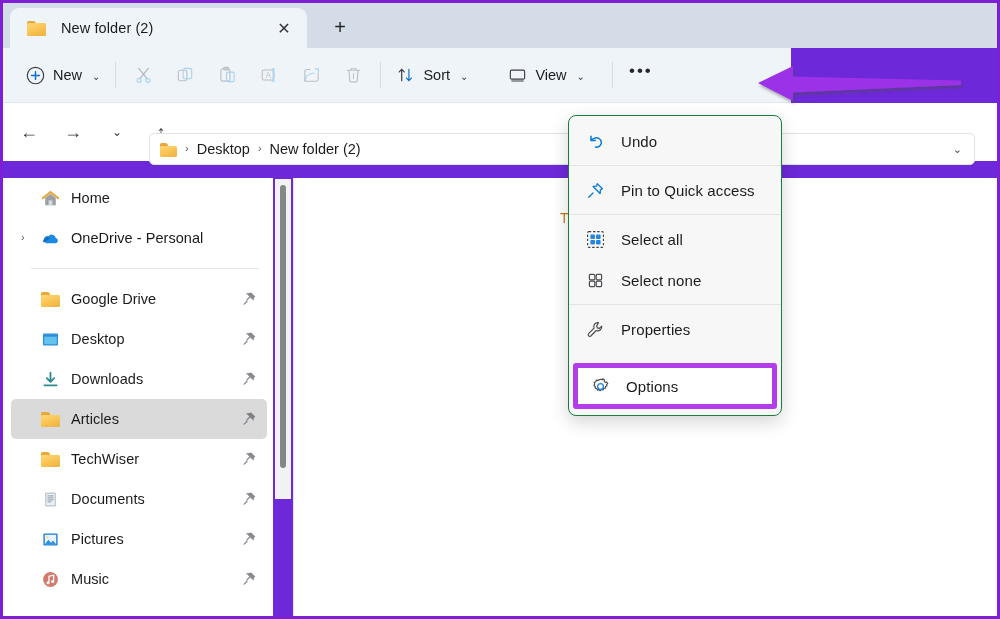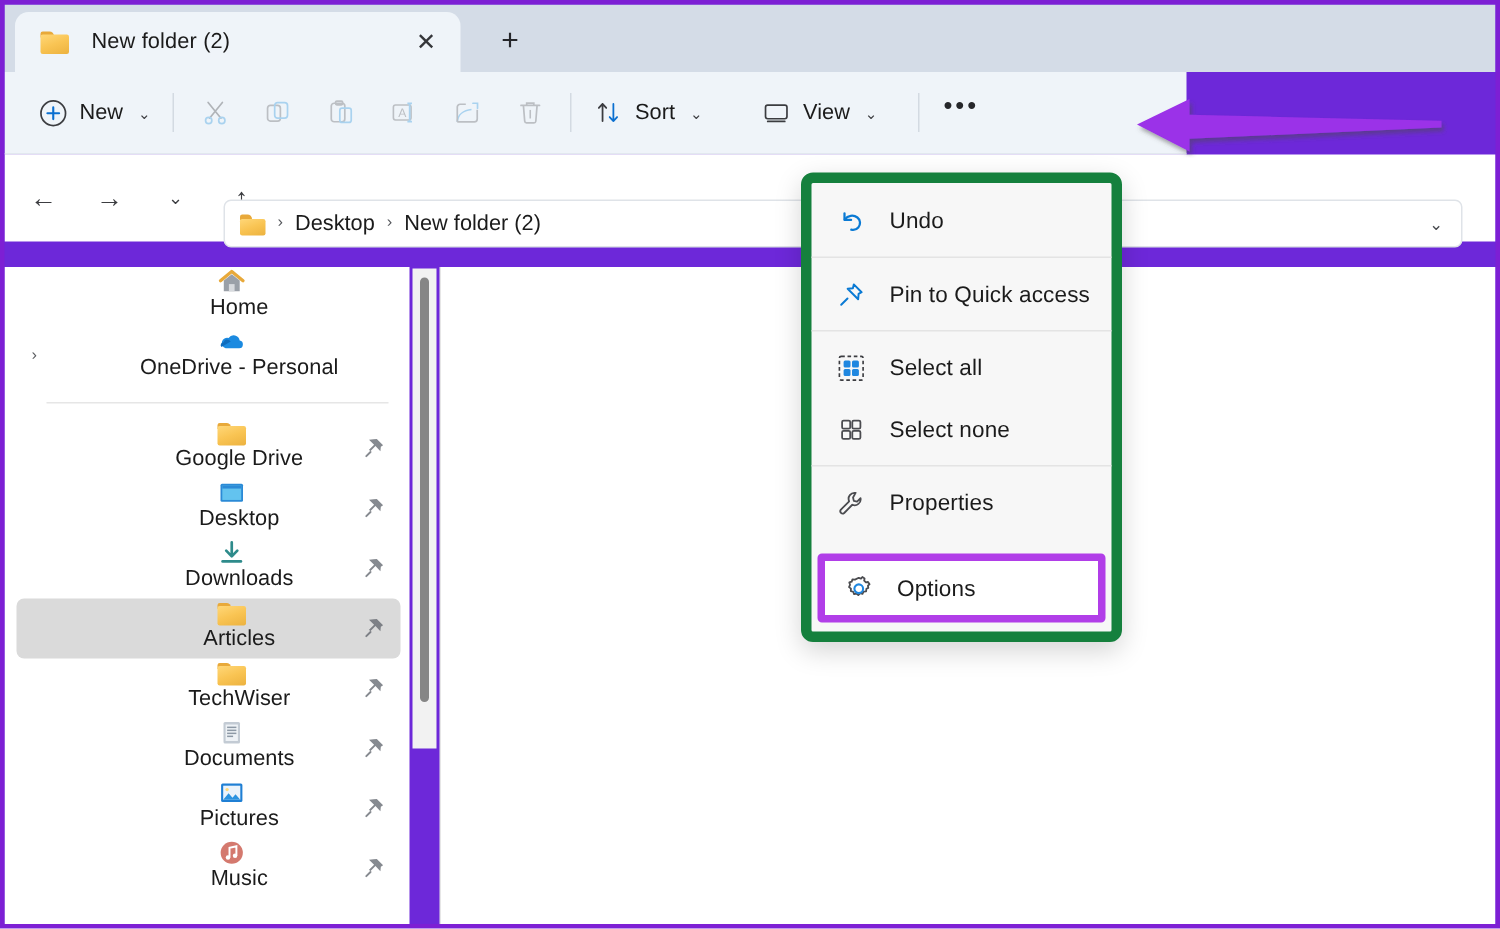--- a/index.html
+++ b/index.html
@@ -100,21 +100,21 @@
     position: absolute; right: 12px; top: 9px; font-size: 11px; color: #4a4c50;
   }
 
   
   #sidebar {
     position: absolute; left: 0; top: 175px; width: 270px; height: 441px;
     background: #ffffff; overflow: hidden;
   }
   .side-item {
     position: relative; height: 40px; display: flex; align-items: center;
-    margin: 0 6px 0 8px; border-radius: 5px; padding-left: 30px; flex-direction: column;
+    margin: 0 6px 0 8px; border-radius: 5px; padding-left: 30px;
   }
   .side-item.sel { background: #dadada; }
   .side-label { font-size: 14.5px; color: #1b1b1b; margin-left: 11px; letter-spacing: .05px; }
   .side-exp {
     position: absolute; left: 10px; top: 13px; font-size: 11px; color: #5b5d61;
   }
   .pin {
     position: absolute; right: 10px; top: 12px; width: 15px; height: 15px; color: #86898e;
   }
   .side-sep { height: 1px; background: #e6e6e6; margin: 10px 14px 10px 28px; }
@@ -136,23 +136,23 @@
     position: absolute; left: 291px; top: 175px; width: 703px; height: 441px; background: #ffffff;
   }
   #empty-text {
     position: absolute; left: 266px; top: 32px;
     font-size: 14px; color: #c47a18;
     white-space: nowrap; overflow: hidden;
   }
 
   
   #menu {
-    position: absolute; left: 531px; top: 112px; width: 214px;
+    position: absolute; left: 565px; top: 112px; width: 214px;
     background: #f7f7f7;
-    border: 7px solid #15803d; border-radius: 8px;
+    border: 1px solid #15803d; border-radius: 8px;
     box-shadow: 0 6px 18px rgba(0,0,0,.17);
     padding: 4px 0 6px 0;
   }
   .mi {
     height: 40px; display: flex; align-items: center;
     margin: 1px 4px; border-radius: 5px; padding-left: 13px;
   }
   .mi-label { font-size: 15px; color: #1b1b1b; margin-left: 16px; letter-spacing: .1px; }
   .mi-icon { width: 19px; height: 19px; display: inline-flex; align-items: center; justify-content: center; }
   .mi-sep { height: 1px; background: #e4e4e4; margin: 4px 0 4px 0; }

